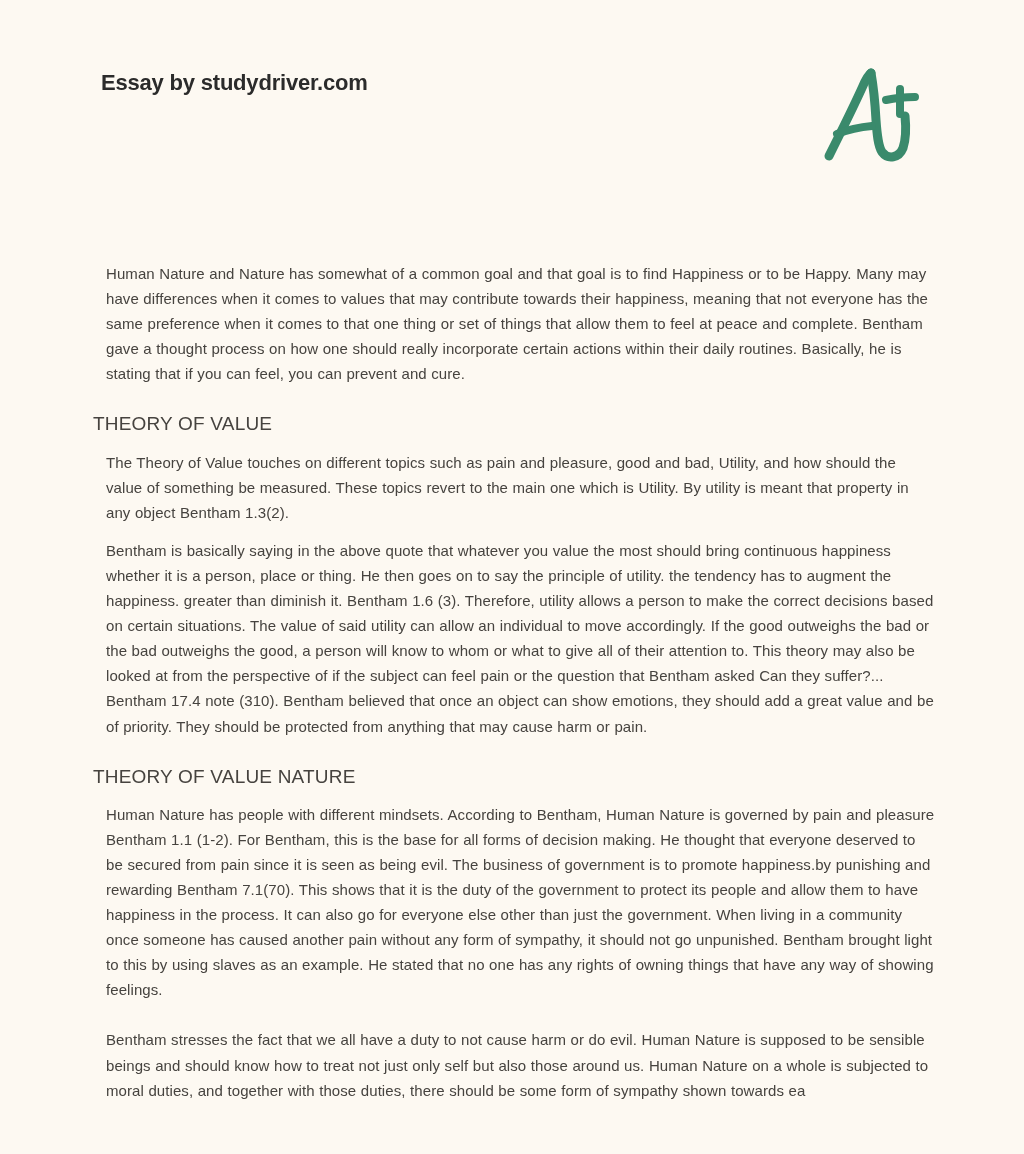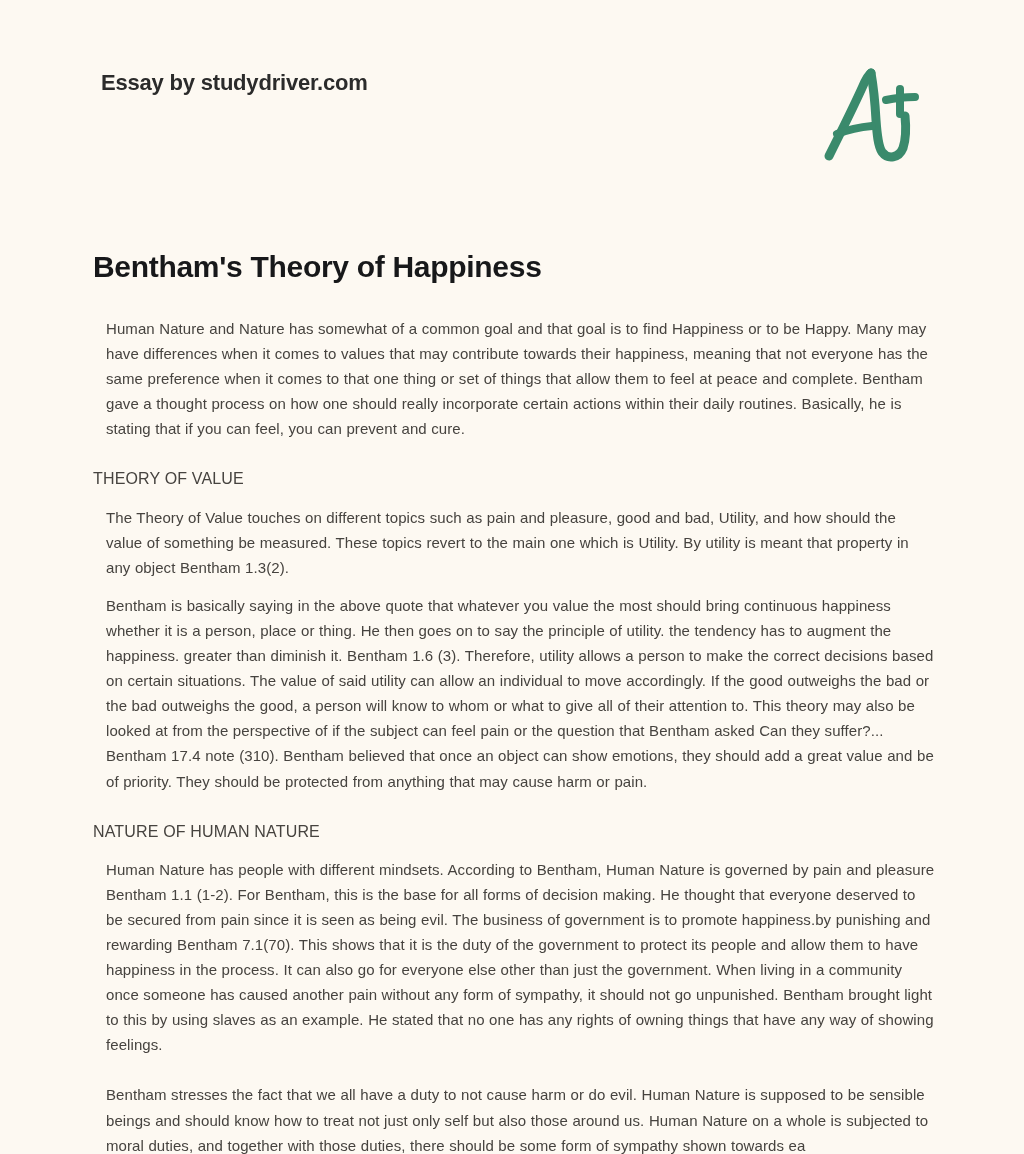--- a/index.html
+++ b/index.html
@@ -102,21 +102,21 @@
 
   .body-block + .body-block {
     margin-top: 25px;
   }
 
   .body-block.tight {
     margin-top: 0;
   }
 
   .section-head {
-    font-size: 16px;
+    font-size: 19px;
     line-height: 25.1px;
     color: #46433f;
     margin: 25px 0 0 0;
     letter-spacing: 0.01em;
   }
 </style>
 </head>
 <body>
 
 <div class="page">
@@ -141,31 +141,30 @@
 
           <path d="M72 38 C 81 36, 92 35, 101 35" stroke-width="8"></path>
         </g>
       </svg>
     </div>
 
   </div>
 
   <div class="article">
 
-    <h1 class="doc-title">Bentham's Theory of Happiness</h1>
 
     <p class="body-block">Human Nature and Nature has somewhat of a common goal and that goal is to find Happiness or to be Happy. Many may have differences when it comes to values that may contribute towards their happiness, meaning that not everyone has the same preference when it comes to that one thing or set of things that allow them to feel at peace and complete. Bentham gave a thought process on how one should really incorporate certain actions within their daily routines. Basically, he is stating that if you can feel, you can prevent and cure.</p>
 
     <p class="section-head">THEORY OF VALUE</p>
 
     <p class="body-block">The Theory of Value touches on different topics such as pain and pleasure, good and bad, Utility, and how should the value of something be measured. These topics revert to the main one which is Utility. By utility is meant that property in any object Bentham 1.3(2).</p>
 
     <p class="body-block tight">Bentham is basically saying in the above quote that whatever you value the most should bring continuous happiness whether it is a person, place or thing. He then goes on to say the principle of utility. the tendency has to augment the happiness. greater than diminish it. Bentham 1.6 (3). Therefore, utility allows a person to make the correct decisions based on certain situations. The value of said utility can allow an individual to move accordingly. If the good outweighs the bad or the bad outweighs the good, a person will know to whom or what to give all of their attention to. This theory may also be looked at from the perspective of if the subject can feel pain or the question that Bentham asked Can they suffer?... Bentham 17.4 note (310). Bentham believed that once an object can show emotions, they should add a great value and be of priority. They should be protected from anything that may cause harm or pain.</p>
 
-    <p class="section-head">NATURE OF HUMAN NATURE</p>
+    <p class="section-head">THEORY OF VALUE NATURE</p>
 
     <p class="body-block">Human Nature has people with different mindsets. According to Bentham, Human Nature is governed by pain and pleasure Bentham 1.1 (1-2). For Bentham, this is the base for all forms of decision making. He thought that everyone deserved to be secured from pain since it is seen as being evil. The business of government is to promote happiness.by punishing and rewarding Bentham 7.1(70). This shows that it is the duty of the government to protect its people and allow them to have happiness in the process. It can also go for everyone else other than just the government. When living in a community once someone has caused another pain without any form of sympathy, it should not go unpunished. Bentham brought light to this by using slaves as an example. He stated that no one has any rights of owning things that have any way of showing feelings.</p>
 
     <p class="body-block">Bentham stresses the fact that we all have a duty to not cause harm or do evil. Human Nature is supposed to be sensible beings and should know how to treat not just only self but also those around us. Human Nature on a whole is subjected to moral duties, and together with those duties, there should be some form of sympathy shown towards ea</p>
 
   </div>
 
 </div>
 
 </body></html>

